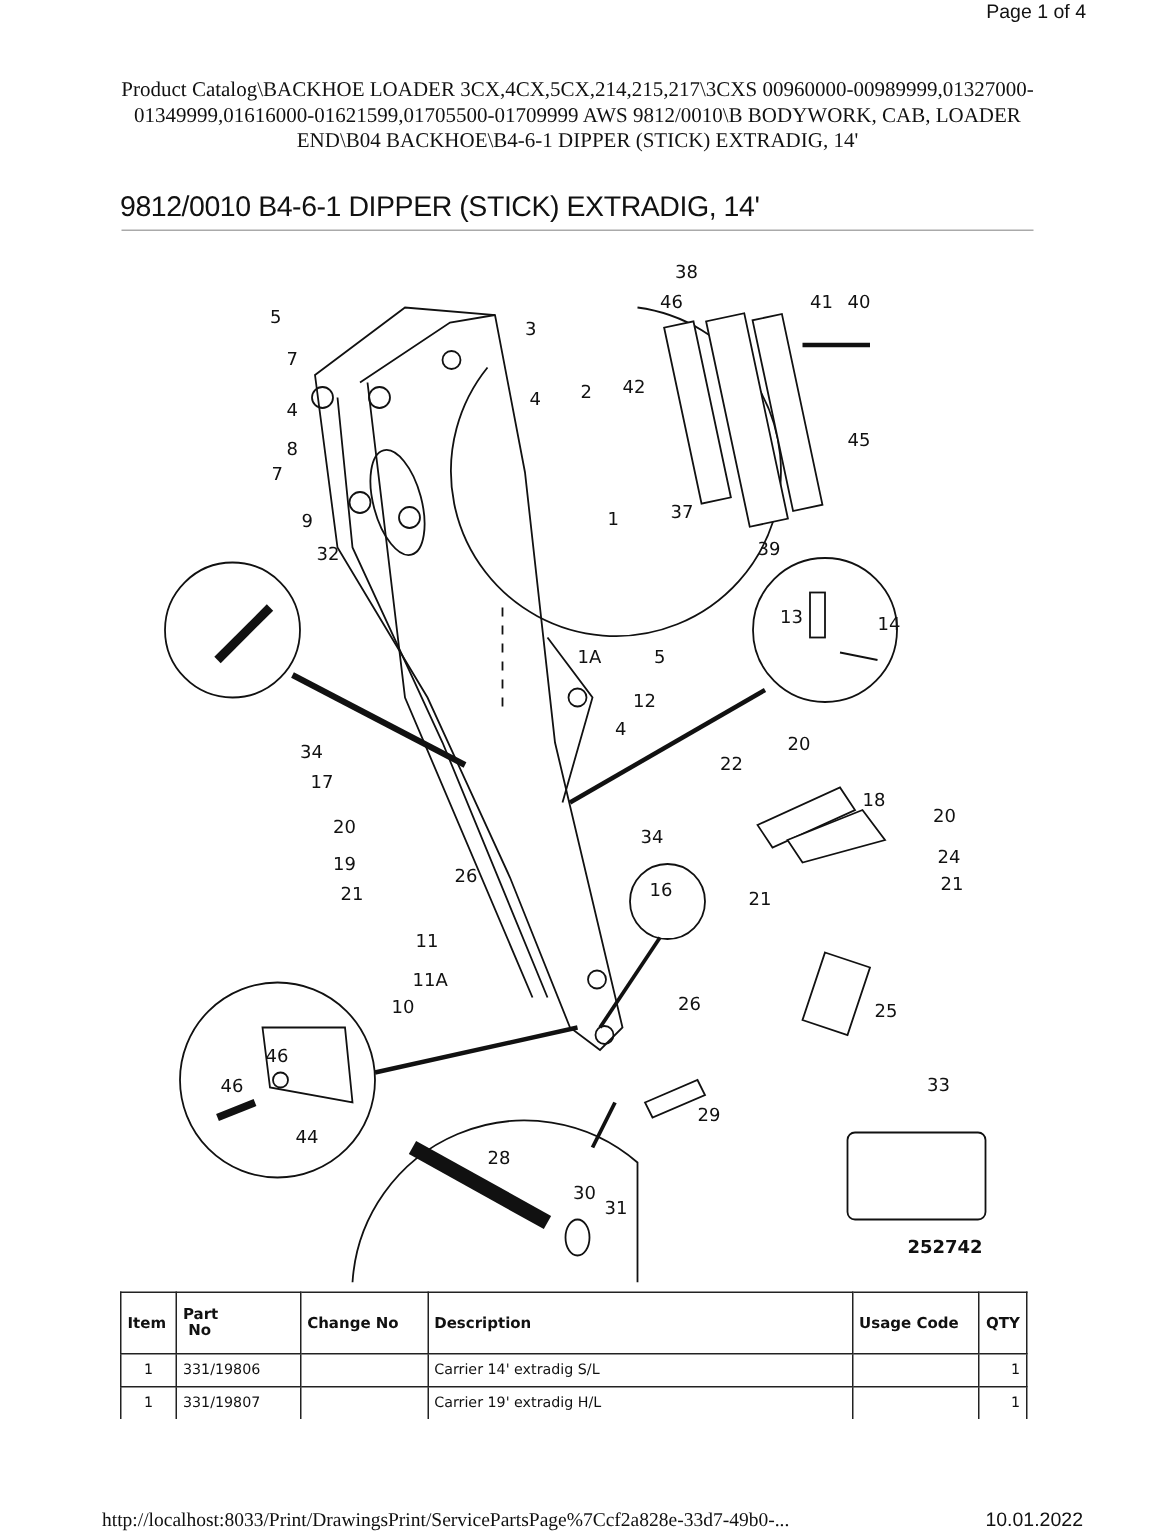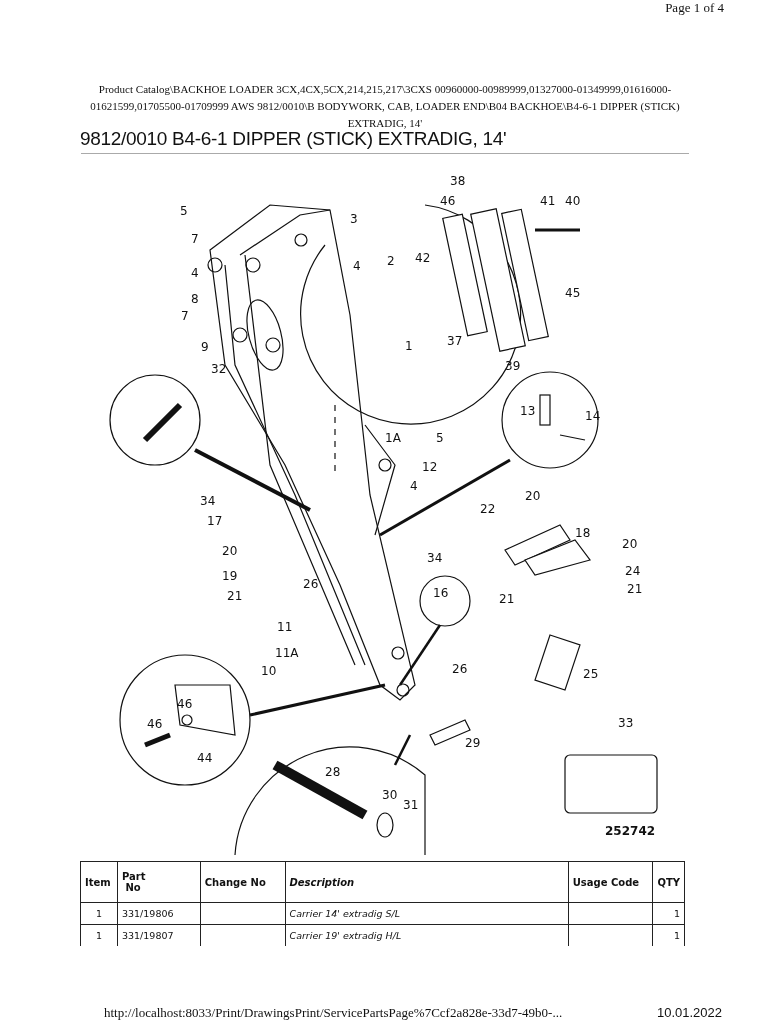--- a/index.html
+++ b/index.html
@@ -1,36 +1,36 @@
 <!DOCTYPE html>
 <html><head>
 <meta charset="utf-8">
 <style>
   html, body { margin:0; padding:0; background:#ffffff; }
   body { width:768px; height:1024px; position:relative; overflow:hidden; font-family:"Liberation Serif", serif; color:#111; }
-  .page-num { position:absolute; top:0px; right:44px; font-size:13px; font-family:Liberation Serif, serif;margin-left:29px; }
-  .breadcrumb { position:absolute; top:81px; left:80px; width:610px; text-align:center; font-size:11px; line-height:17px; font-family:"Liberation Serif", serif; }
+  .page-num { position:absolute; top:0px; right:44px; font-size:13px; font-family:Liberation Sans, sans-serif;margin-left:29px; }
+  .breadcrumb { position:absolute; top:52px; left:80px; width:610px; text-align:center; font-size:14px; line-height:17px; font-family:"Liberation Serif", serif; }
   .title { position:absolute; top:128px; left:80px; font-size:19px; font-family:Liberation Sans, sans-serif; font-stretch:condensed; letter-spacing:-0.3px; }
   .title-rule { position:absolute; top:153px; left:81px; width:608px; height:1px; background:#aaa; }
   .diagram { position:absolute; top:165px; left:95px; width:600px; height:690px; }
   .diagram svg { width:100%; height:100%; }
   .diagram text { font-family:"DejaVu Sans", sans-serif; font-size:12px; fill:#111; }
   table.parts { position:absolute; top:861px; left:80px; width:605px; border-collapse:collapse; font-family:"DejaVu Sans", sans-serif; font-size:10px;padding-left:29px; }
   table.parts th, table.parts td { border:1px solid #222; padding:3px 4px; }
   table.parts th { font-weight:bold; text-align:left; height:34px; font-size:10px; }
   table.parts td { height:15px; font-size:9.5px; }
   table.parts tbody tr:last-child td { border-bottom:none; }
   .c-item { width:28px; text-align:center; }
   .c-part { width:74px; }
   .c-change { width:76px; }
-  .c-desc { width:276px;font-style:italic; }
+  .c-desc { width:276px; }
   .c-usage { width:76px;margin-left:33px; }
   .c-qty { width:20px; text-align:right; }
   th.c-part { text-align:left;margin-left:28px; }
-  .footer-url { position:absolute; top:1005px; left:68px; font-size:13px; font-family:"Liberation Serif", serif;margin-left:36px; }
+  .footer-url { position:absolute; top:1005px; left:68px; font-size:13px; font-family:"Liberation Serif", serif; }
   .footer-date { position:absolute; top:1005px; right:46px; font-size:13px; font-family:Liberation Sans, sans-serif; }
 </style>
 </head>
 <body>
 
 <div class="page-num">Page 1 of 4</div>
 
 <div class="breadcrumb">Product Catalog\BACKHOE LOADER 3CX,4CX,5CX,214,215,217\3CXS 00960000-00989999,01327000-01349999,01616000-01621599,01705500-01709999 AWS 9812/0010\B BODYWORK, CAB, LOADER END\B04 BACKHOE\B4-6-1 DIPPER (STICK) EXTRADIG, 14'</div>
 
 <div class="title">9812/0010 B4-6-1 DIPPER (STICK) EXTRADIG, 14'</div>

